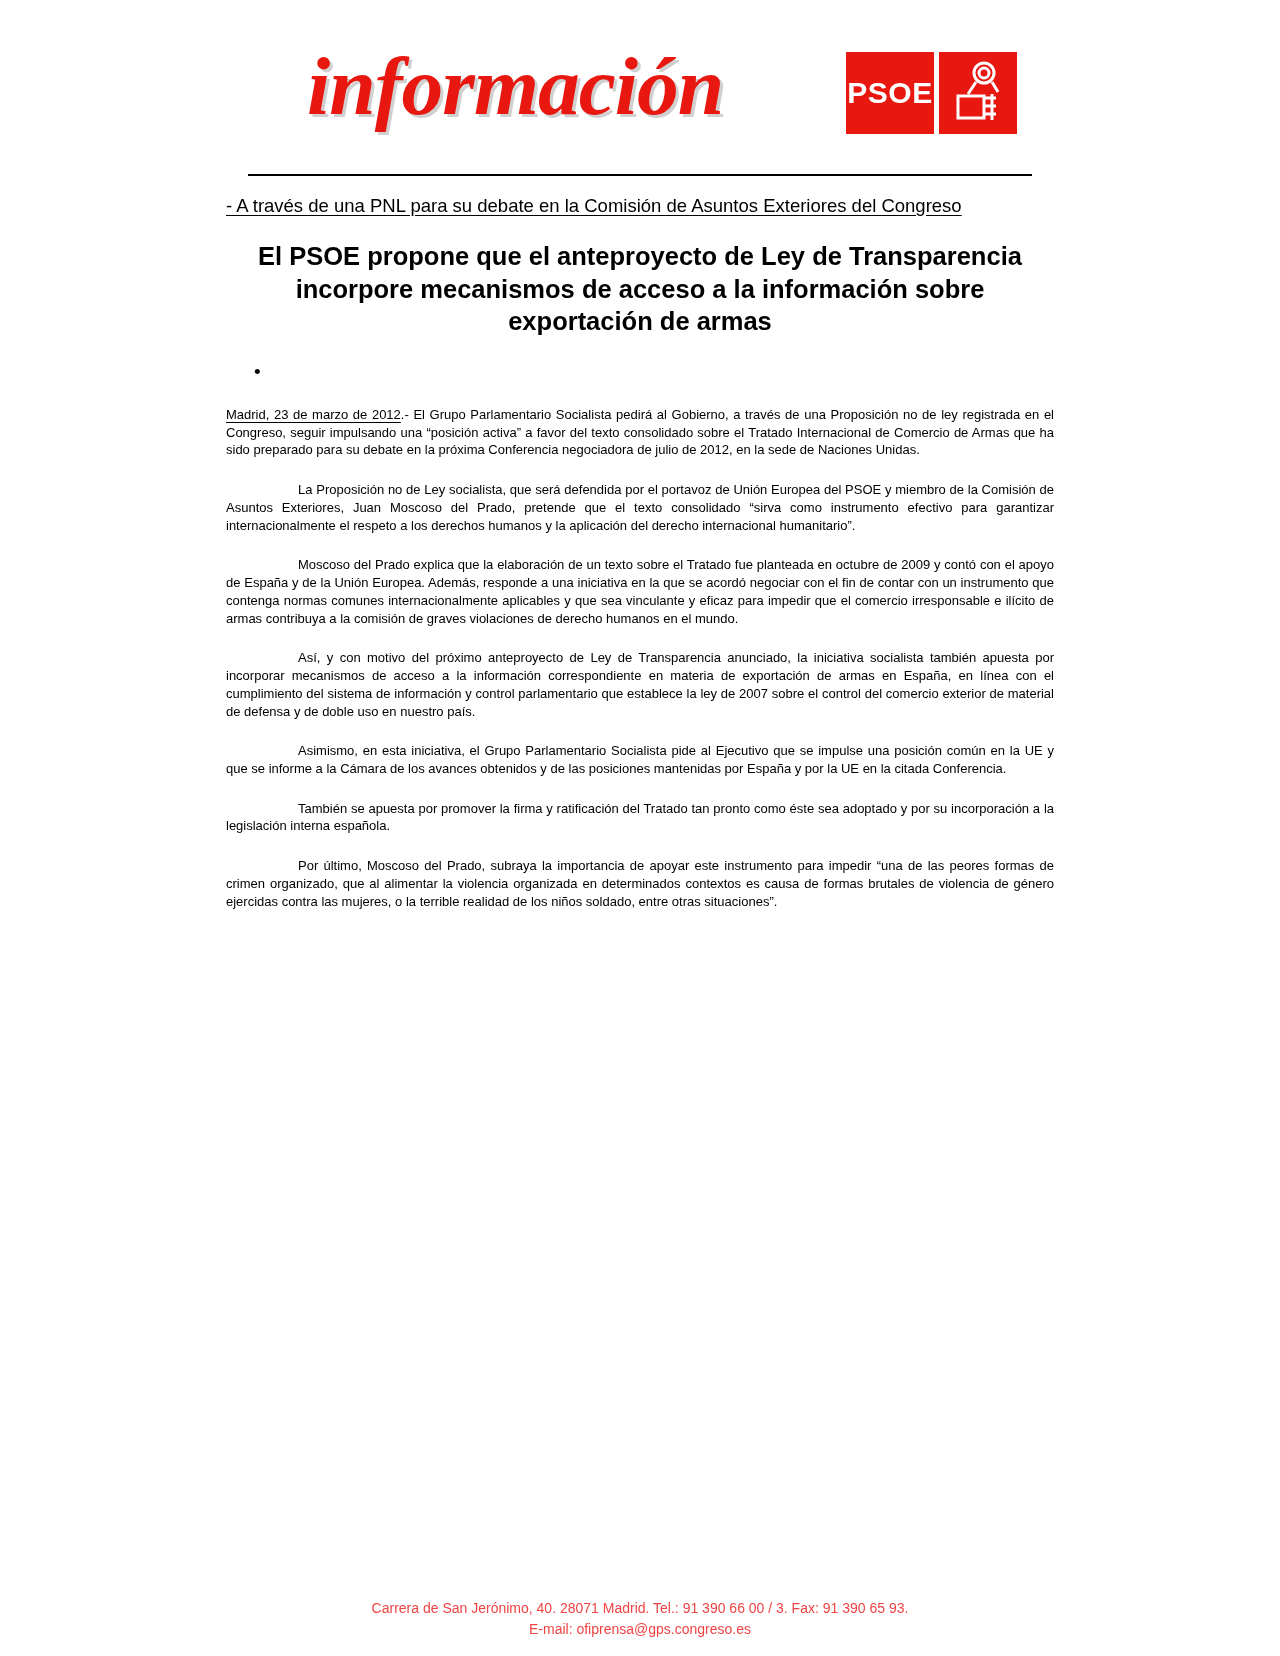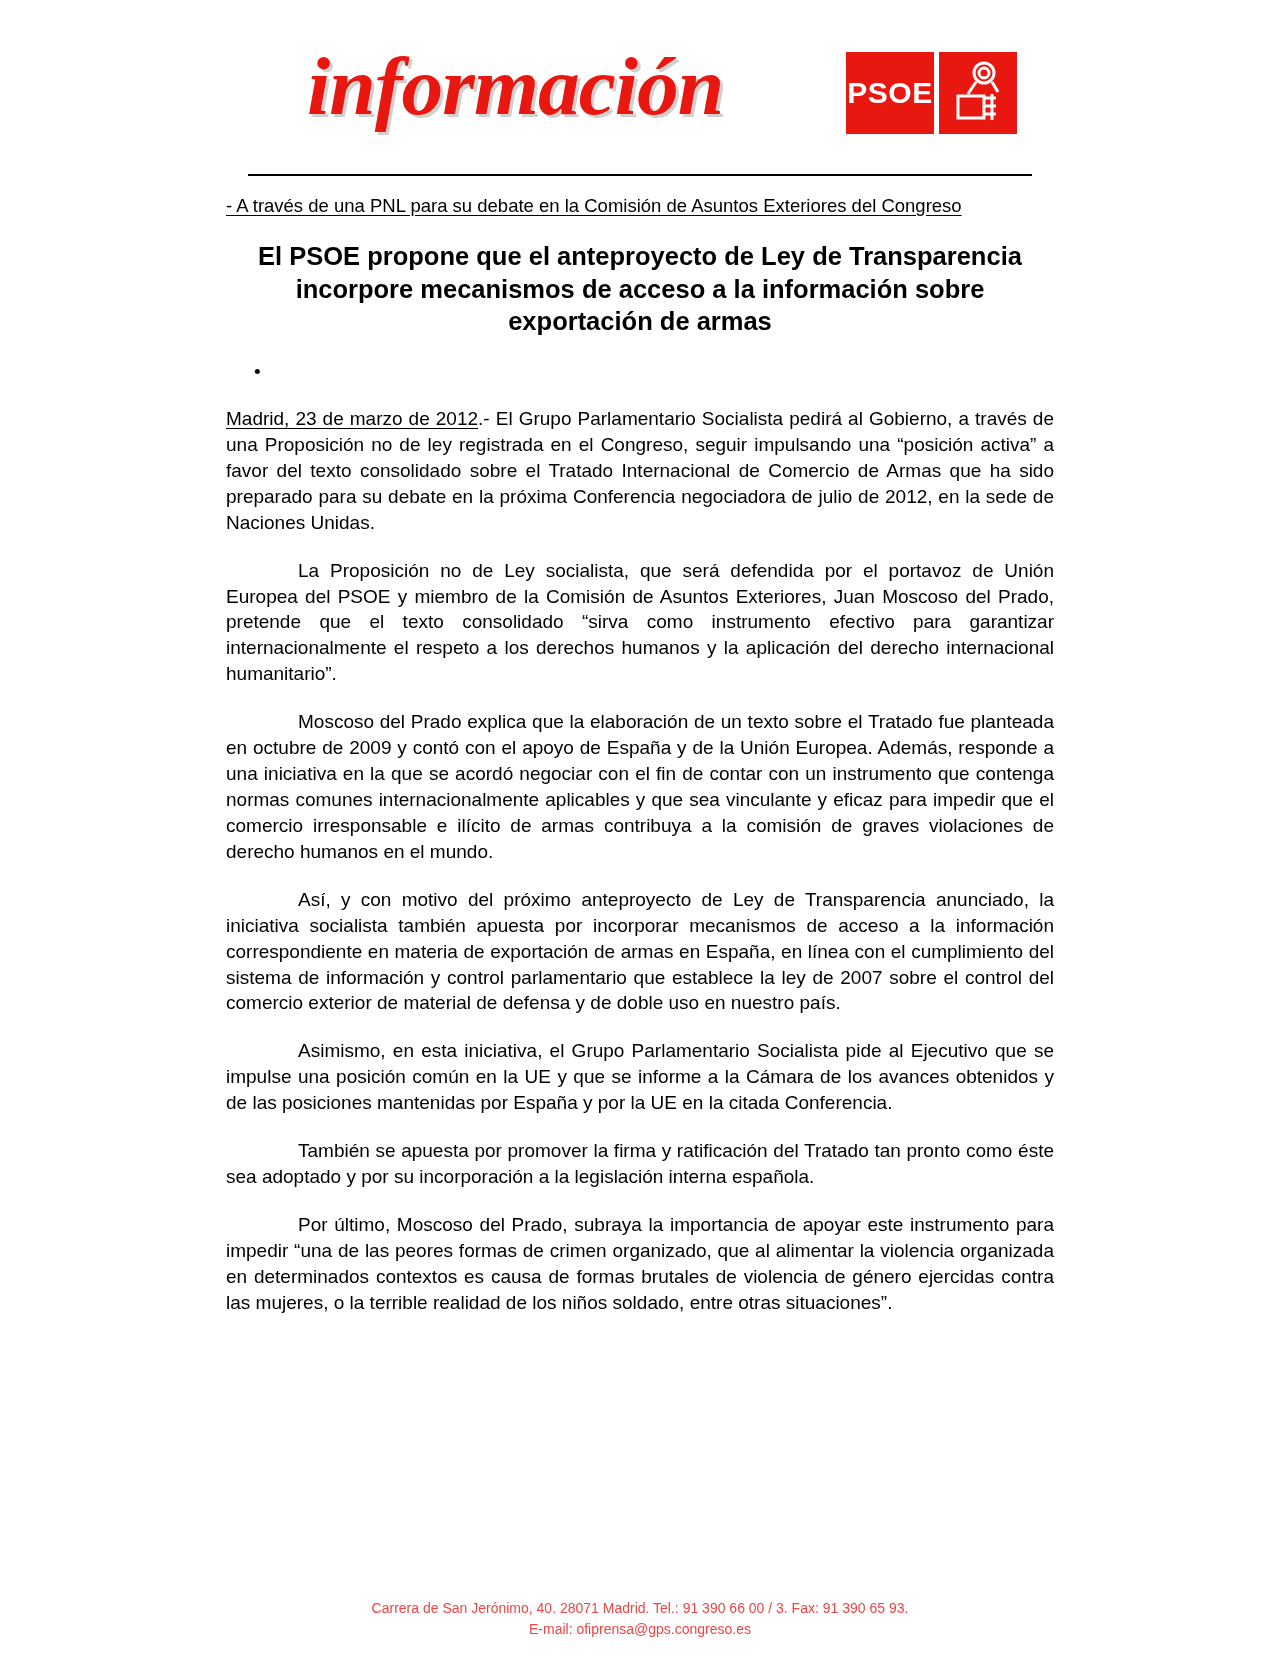--- a/index.html
+++ b/index.html
@@ -145,21 +145,21 @@
     padding-top: 1px;
   }
   .bullet-text {
     font-size: 18.5px;
     font-weight: 700;
     line-height: 1.32;
   }
 
   .para {
     margin-top: 22px;
-    font-size: 19px;
+    font-size: 13px;
     line-height: 1.365;
     text-align: justify;
     text-justify: inter-word;
     text-indent: 72px;
   }
   .para.first { text-indent: 0; }
   .para .lead-underline { text-decoration: underline; text-underline-offset: 3px; }
 
   
   .footer {

